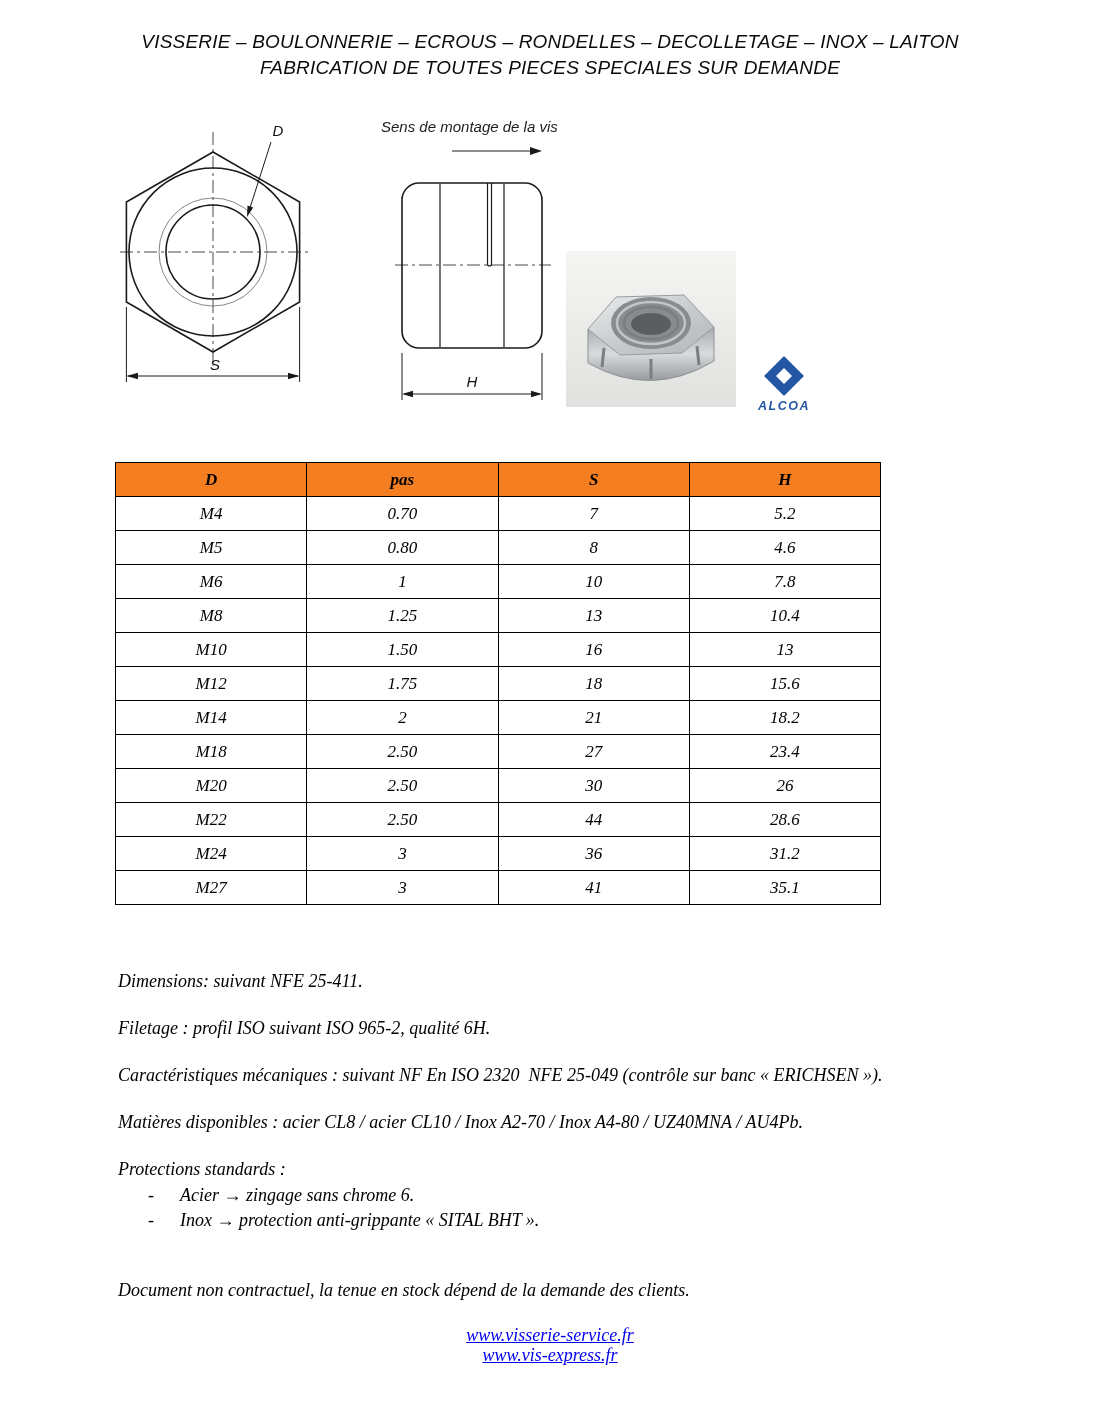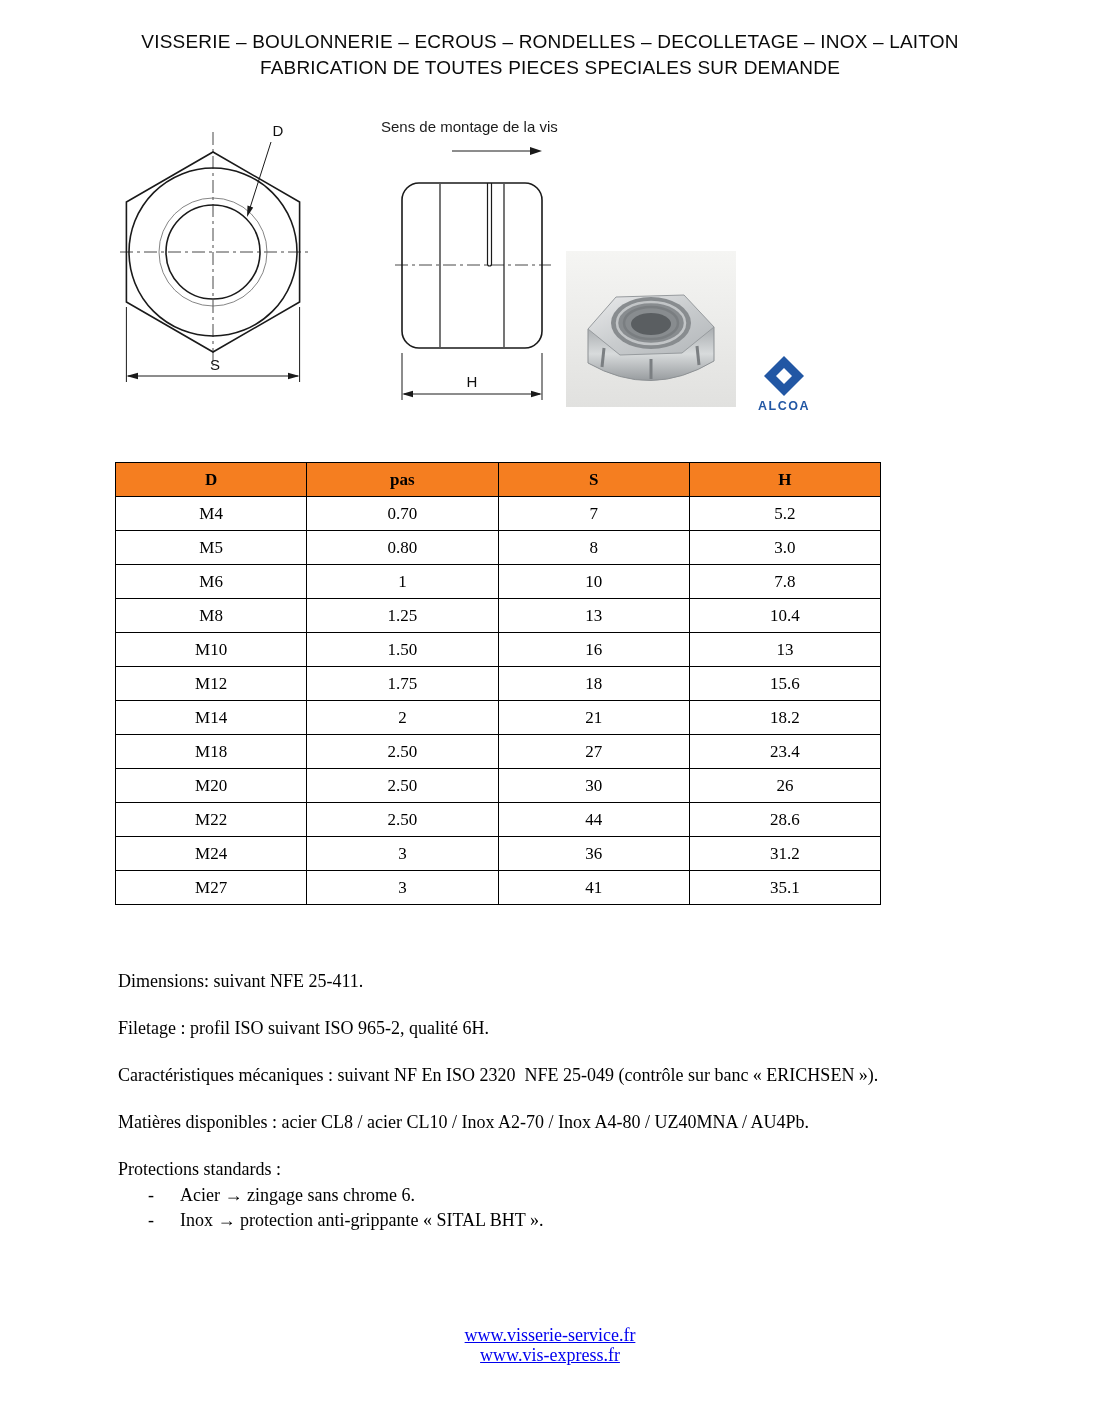--- a/index.html
+++ b/index.html
@@ -2,20 +2,21 @@
 <html style="--accent-orange: #f57e20; --link-blue: #0000ee; --logo-blue: #2257a4; --stroke: #1a1a1a;"><head>
 <meta charset="utf-8">
 <title>Datasheet</title>
 <style>
   * { margin:0; padding:0; box-sizing:border-box; }
   html,body { background:#ffffff; }
   .page {
     position:relative; width:1100px; height:1382px; margin:0 auto;
     background:#fff; color:#000; overflow:hidden;
     font-family:"Liberation Serif", serif;
+    font-style:italic;
   }
   
   .hdr {
     position:absolute; left:0; width:100%; text-align:center;
     font-family:"Liberation Sans", sans-serif; font-size:19px; color:#0a0a0a;
     letter-spacing:0.2px; white-space:nowrap;
   }
   .hdr1 { top:31px; }
   .hdr2 { top:57px; }
 
@@ -173,21 +174,21 @@
         <tr>
           <td>M4</td>
           <td>0.70</td>
           <td>7</td>
           <td>5.2</td>
         </tr>
         <tr>
           <td>M5</td>
           <td>0.80</td>
           <td>8</td>
-          <td>3.0</td>
+          <td>4.6</td>
         </tr>
         <tr>
           <td>M6</td>
           <td>1</td>
           <td>10</td>
           <td>7.8</td>
         </tr>
         <tr>
           <td>M8</td>
           <td>1.25</td>
@@ -252,20 +253,21 @@
     <p>Matières disponibles : acier CL8 / acier CL10 / Inox A2-70 / Inox A4-80 / UZ40MNA / AU4Pb.</p>
     <p class="protections-title">Protections standards :</p>
     <div class="bullet-row">
       <span class="bullet-dash">-</span>
       <span>Acier → zingage sans chrome 6.</span>
     </div>
     <div class="bullet-row">
       <span class="bullet-dash">-</span>
       <span>Inox → protection anti-grippante « SITAL BHT ».</span>
     </div>
+    <p class="disclaimer">Document non contractuel, la tenue en stock dépend de la demande des clients.</p>
   </div>
 
   <div class="footer">
     <a href="#">www.visserie-service.fr</a><br>
     <a href="#">www.vis-express.fr</a>
   </div>
 
 </div>
 
 </body></html>

